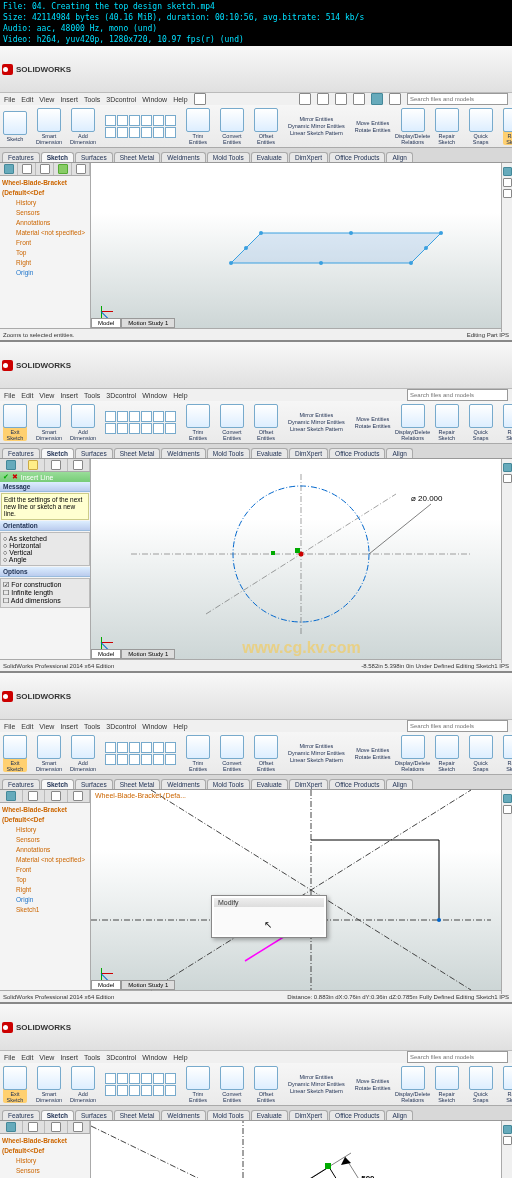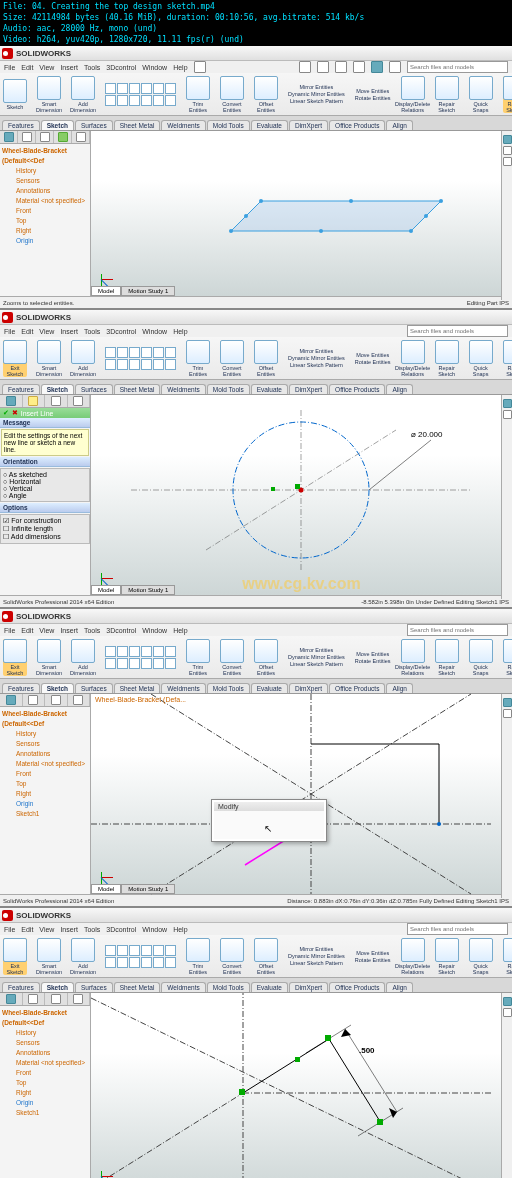--- a/index.html
+++ b/index.html
@@ -1,18 +1,18 @@
 <!DOCTYPE html>
 <html><head>
 <meta charset="utf-8">
 <style>
 body { margin:0; font-family:Tahoma,Arial,sans-serif; font-size:7px; background:#fff; width:512px; overflow:hidden; }
 .panel { position:relative; border-bottom:2px solid #888; background:#e8e8e8; }
 .fileinfo { background:#000; color:#00e0ff; font-family:monospace; font-size:8px; line-height:11px; padding:1px 3px; white-space:pre; }
-.titlebar { height:14px; background:linear-gradient(#f8f8f8,#e0e0e0); border-bottom:1px solid #bbb; display:flex; align-items:center; padding:0 2px;text-align:center; }
+.titlebar { height:14px; background:linear-gradient(#f8f8f8,#e0e0e0); border-bottom:1px solid #bbb; display:flex; align-items:center; padding:16px 2px;text-align:center; }
 .logo { width:11px; height:11px; background:#c00; border-radius:2px; margin-right:3px; position:relative; display:inline-block;}
 .logo:before{content:'';position:absolute;width:5px;height:5px;background:#fff;top:3px;left:1px;border-radius:50%;}
 .titletxt { font-weight:bold; color:#333; font-size:8px;}
 .menubar { height:12px; background:#f0f0f0; display:flex; align-items:center; gap:6px; padding:0 4px; color:#333;}
 .menubar span { cursor:default; }
 .ico { width:10px; height:10px; display:inline-block; border:1px solid #888; background:#fff; border-radius:1px;}
 .ico.blue{background:#6ab;border-color:#489;}
 .ico.grn{background:#8c6;border-color:#5a3;}
 .ico.yel{background:#fe8;border-color:#ca4;}
 .searchbox{margin-left:auto;width:95px;height:10px;border:1px solid #999;background:#fff;font-size:6px;color:#aaa;padding:0 2px;}
@@ -57,22 +57,22 @@
 .modifydlg .hdr{background:linear-gradient(#eee,#ddd);padding:1px 4px;font-size:7px;color:#333;}
 .modifydlg .body{height:28px;width:110px;background:#fafafa;}
 .watermark{position:absolute;color:rgba(255,200,50,0.5);font-size:16px;font-weight:bold;left:50%;transform:translateX(-50%);}
 </style>
 </head>
 <body>
 
 <div class="panel">
  <div class="fileinfo"><span>File: 04. Creating the top design sketch.mp4</span>
 <span>Size: 42114984 bytes (40.16 MiB), duration: 00:10:56, avg.bitrate: 514 kb/s</span>
-<span>Audio: aac, 28000 Hz, mono (und)</span>
-<span>Video: h264, yuv420p, 1280x720, 11.11 fps(r) (und)</span></div>
+<span>Audio: aac, 48000 Hz, mono (und)</span>
+<span>Video: h264, yuv420p, 1280x720, 10.97 fps(r) (und)</span></div>
  <div class="titlebar">
   <span class="logo"></span>
   <span class="titletxt">SOLIDWORKS</span>
  </div>
  <div class="menubar">
   <span>File</span>
   <span>Edit</span>
   <span>View</span>
   <span>Insert</span>
   <span>Tools</span>

